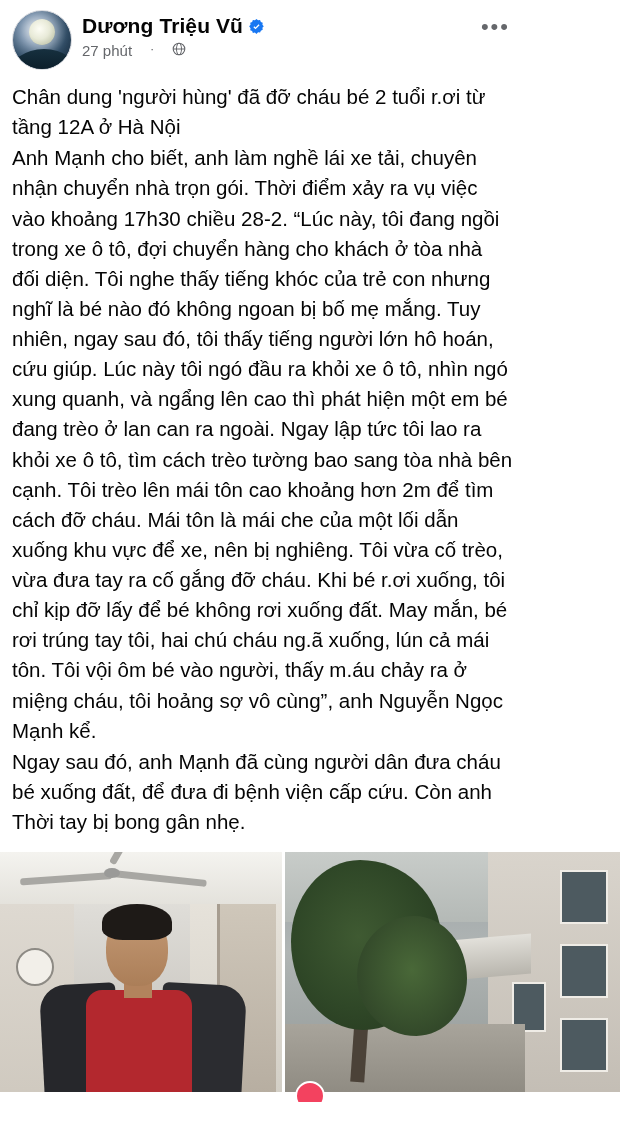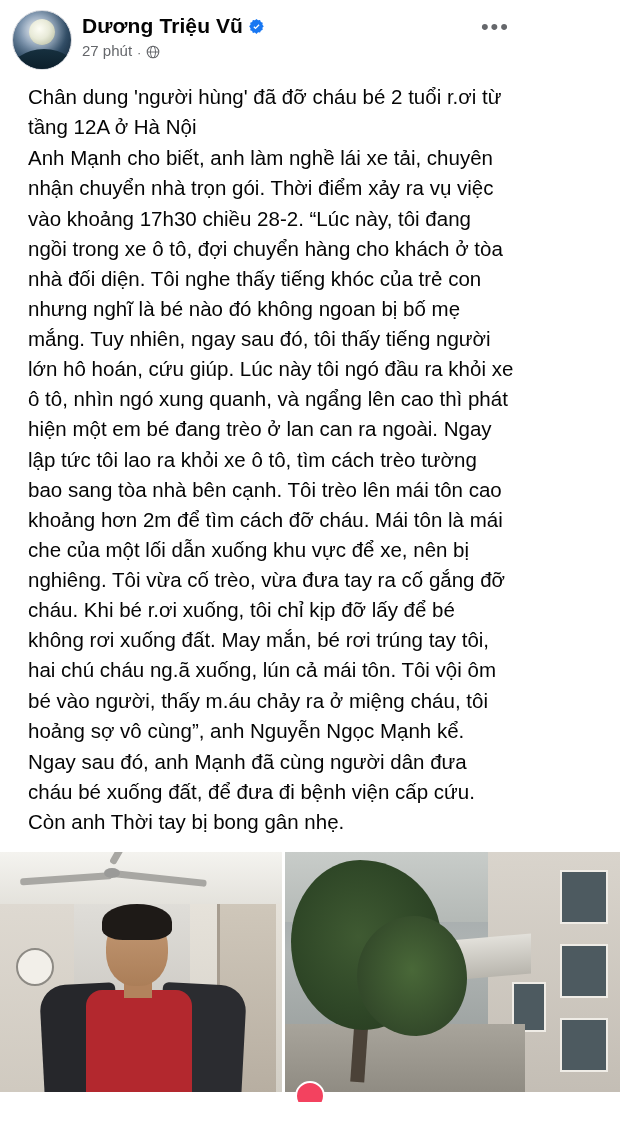--- a/index.html
+++ b/index.html
@@ -82,22 +82,22 @@
     white-space: nowrap;
   }
   .verified-badge {
     width: 17px;
     height: 17px;
     flex: 0 0 17px;
     display: inline-block;
   }
   .meta-row {
     display: flex;
-    align-items: flex-end;
-    gap: 5px;
+    align-items: flex-start;
+    gap: 18px;
     margin-top: 4px;
   }
   .timestamp {
     font-size: 15px;
     color: #65676b;
   }
   .dot-sep {
     font-size: 13px;
     color: #65676b;
     line-height: 1;
@@ -112,21 +112,21 @@
     color: #65676b;
     font-size: 22px;
     letter-spacing: 2px;
     line-height: 1;
     padding: 6px 4px 0 0;
     cursor: pointer;
     user-select: none;
   }
   
   .post-body {
-    padding: 6px 12px 8px 28px;
+    padding: 6px 12px 8px 12px;
     box-sizing: border-box;
   }
   .post-paragraph {
     font-size: 20.5px;
     line-height: 1.47;
     color: #050505;
     margin: 0 0 1px 0;
     word-wrap: break-word;
   }
   

